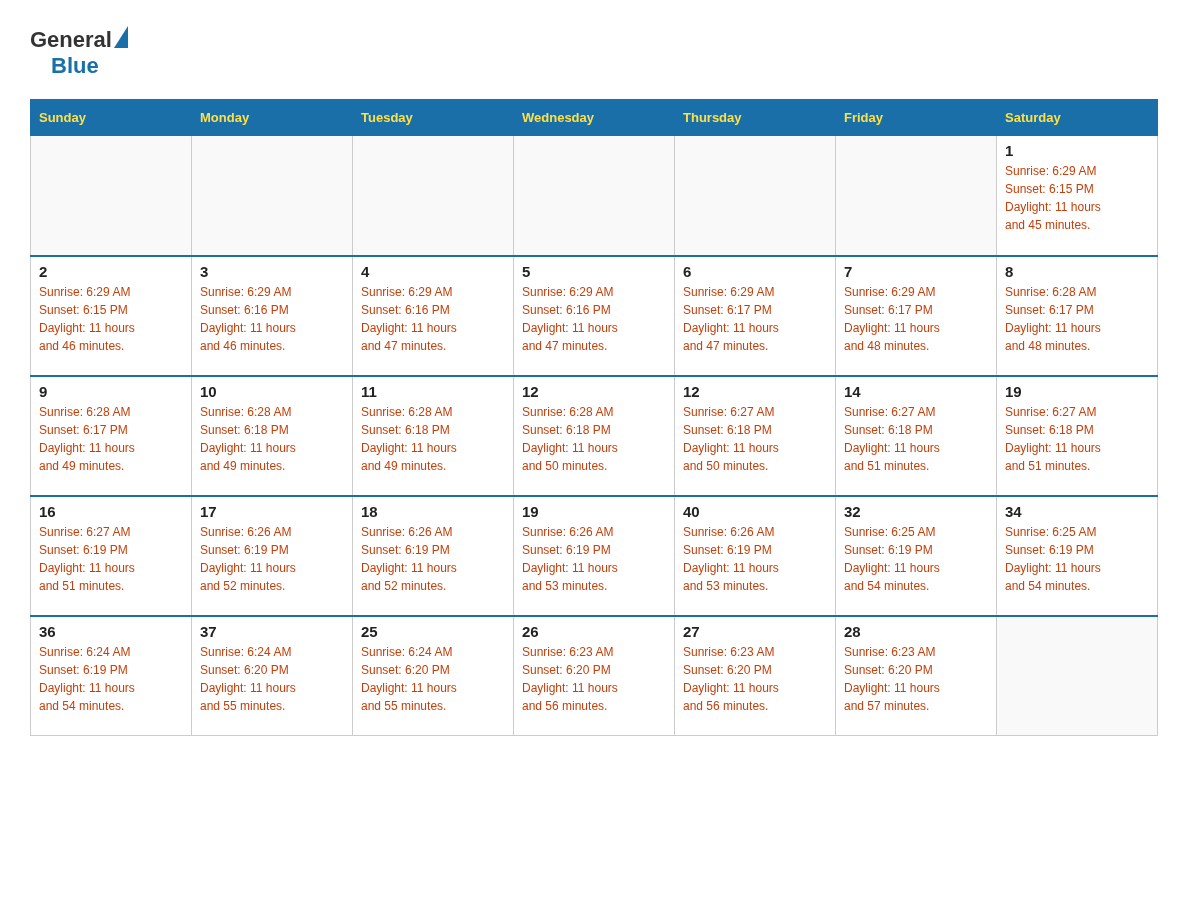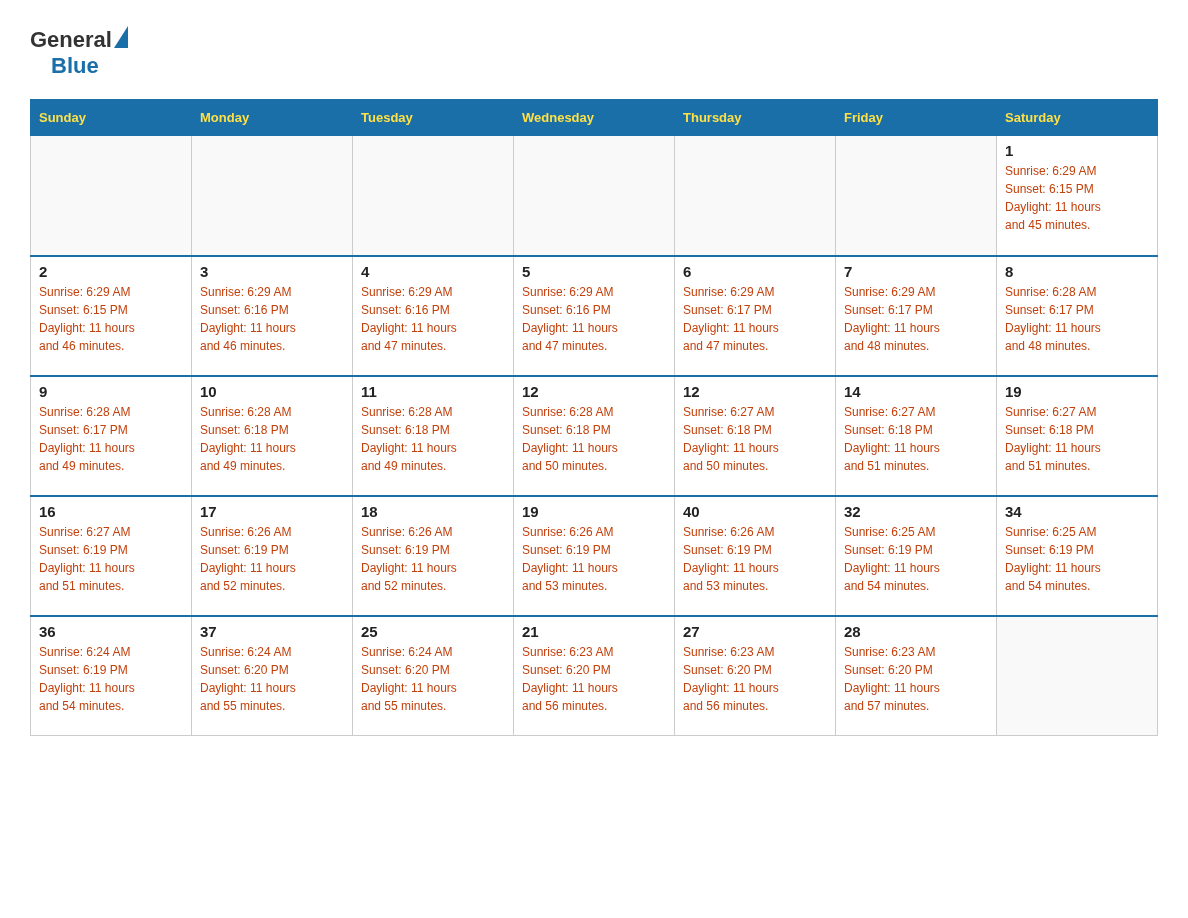--- a/index.html
+++ b/index.html
@@ -236,21 +236,21 @@
         </td>
         <td>
           <span class="day-num">37</span>
           <div class="day-info">Sunrise: 6:24 AM<br>Sunset: 6:20 PM<br>Daylight: 11 hours<br>and 55 minutes.</div>
         </td>
         <td>
           <span class="day-num">25</span>
           <div class="day-info">Sunrise: 6:24 AM<br>Sunset: 6:20 PM<br>Daylight: 11 hours<br>and 55 minutes.</div>
         </td>
         <td>
-          <span class="day-num">21</span>
+          <span class="day-num">26</span>
           <div class="day-info">Sunrise: 6:23 AM<br>Sunset: 6:20 PM<br>Daylight: 11 hours<br>and 56 minutes.</div>
         </td>
         <td>
           <span class="day-num">27</span>
           <div class="day-info">Sunrise: 6:23 AM<br>Sunset: 6:20 PM<br>Daylight: 11 hours<br>and 56 minutes.</div>
         </td>
         <td>
           <span class="day-num">28</span>
           <div class="day-info">Sunrise: 6:23 AM<br>Sunset: 6:20 PM<br>Daylight: 11 hours<br>and 57 minutes.</div>
         </td>

